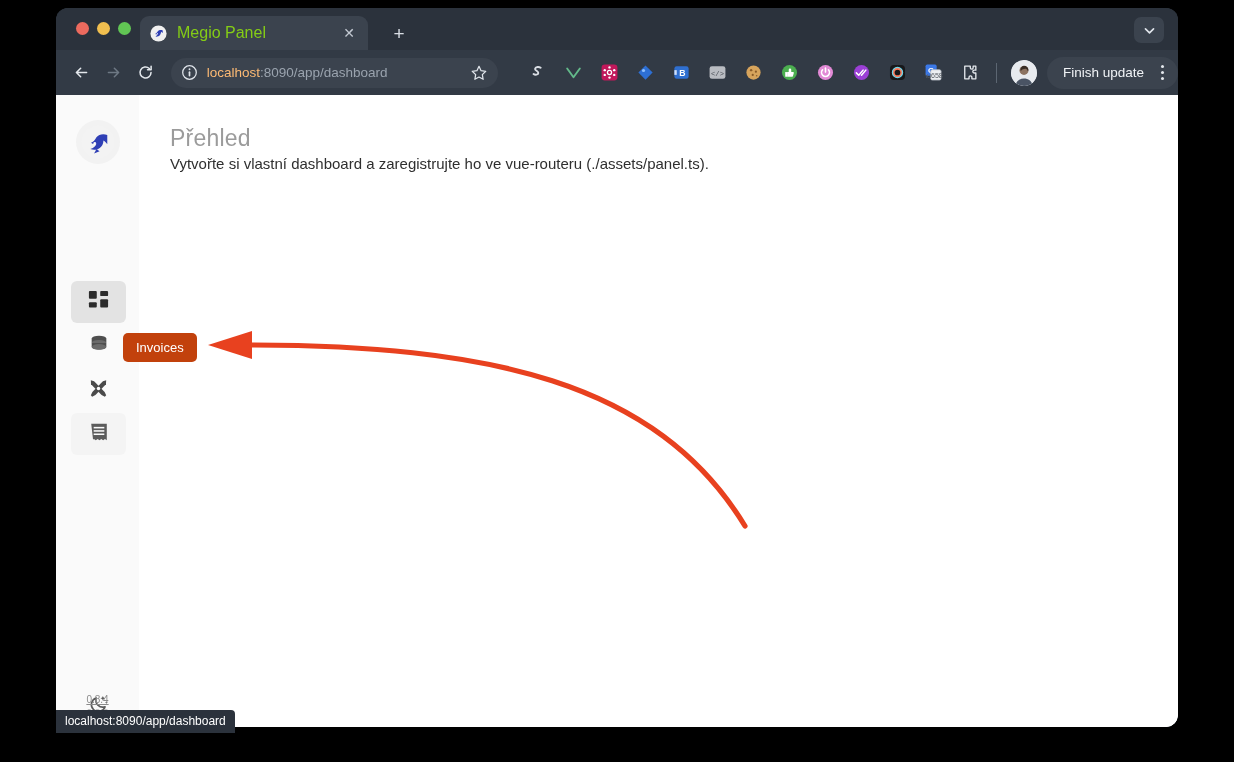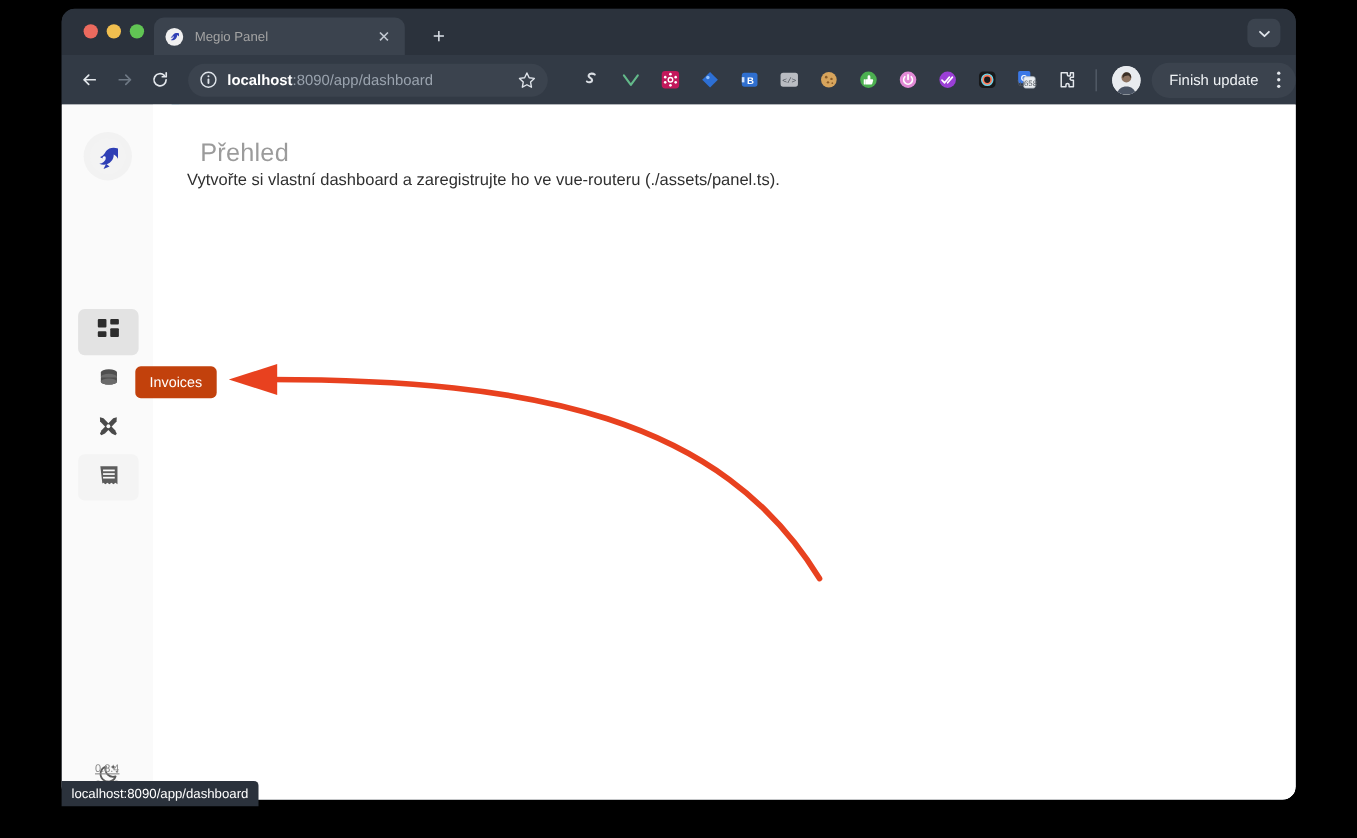--- a/index.html
+++ b/index.html
@@ -39,21 +39,21 @@
   #tab-active {
     position: absolute; left: 84px; top: 8px;
     width: 228px; height: 34px;
     background: #3b434e;
     border-radius: 9px 9px 0 0;
     display: flex; align-items: center;
     padding: 0 10px;
   }
   #tab-favicon { width: 17px; height: 17px; flex: 0 0 17px; margin-right: 10px; }
   #tab-title {
-    font-size: 12px; color: #a3a3a3;
+    font-size: 16px; color: #84cc16;
     white-space: nowrap; overflow: hidden; text-overflow: ellipsis;
     flex: 1 1 auto;
   }
   #tab-close {
     width: 18px; height: 18px; flex: 0 0 18px;
     display: flex; align-items: center; justify-content: center;
     color: #c3c9d2; font-size: 14px; line-height: 1;
   }
   #tab-new {
     position: absolute; left: 330px; top: 12px;
@@ -96,21 +96,21 @@
   }
   #site-info-icon {
     width: 17px; height: 17px; flex: 0 0 17px;
     margin-right: 9px;
   }
   #omnibox-url {
     font-size: 13.5px; color: #9aa3ae;
     white-space: nowrap; overflow: hidden;
     flex: 1 1 auto;
   }
-  #omnibox-url b { color: #ffffff; font-weight: 700; }
+  #omnibox-url b { color: #fdba74; font-weight: 400; }
   #bookmark-star { width: 18px; height: 18px; flex: 0 0 18px; margin-left: 6px; }
 
   #extensions {
     display: flex; align-items: center;
     margin-left: 22px; gap: 0px;
   }
   .ext {
     width: 36px; height: 30px;
     display: flex; align-items: center; justify-content: center;
   }
@@ -197,21 +197,20 @@
   #main-content {
     position: absolute; left: 83px; top: 0;
     width: 1039px; height: 632px;
     background: #fff;
     padding: 30px 0 0 31px;
   }
   #page-title {
     font-size: 23px; font-weight: 400;
     color: #9b9b9b;
     letter-spacing: 0.2px;
-    margin-left: 12px;
   }
   #page-subtitle {
     margin-top: 3px;
     font-size: 15px; color: #2f2f2f;
   }
 
   
   #annotation-layer {
     position: absolute; left: 0; top: 0;
     width: 1122px; height: 632px;

